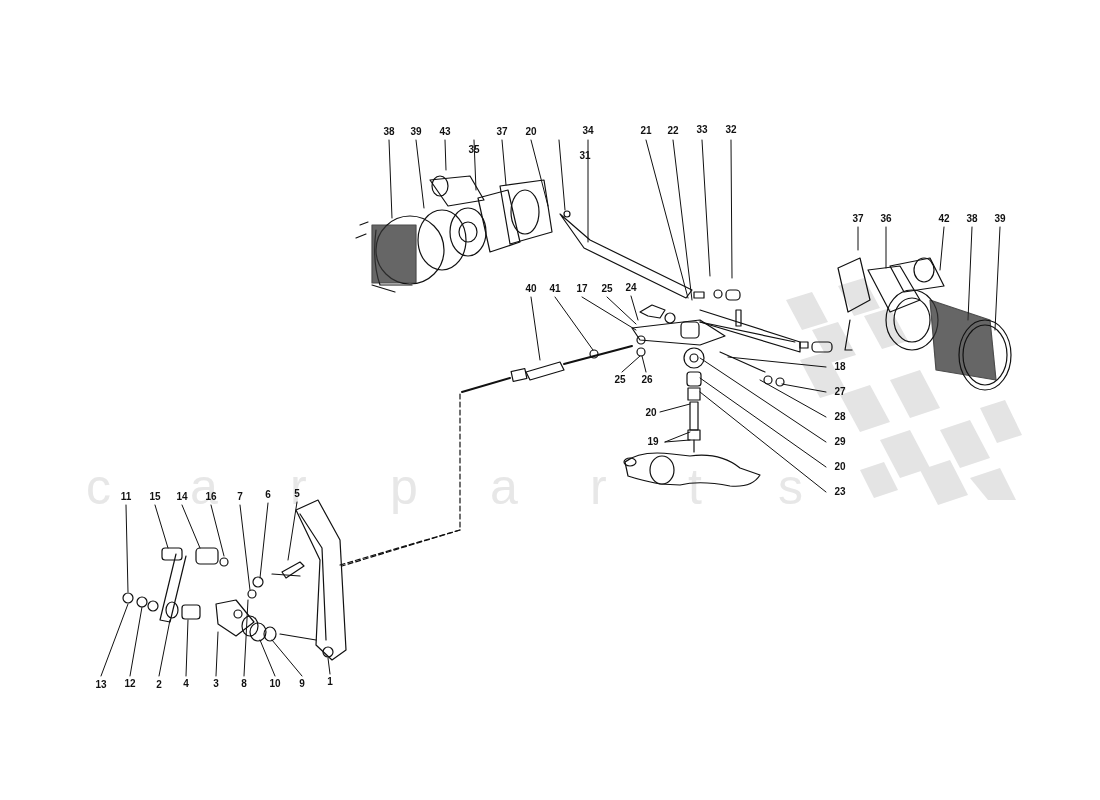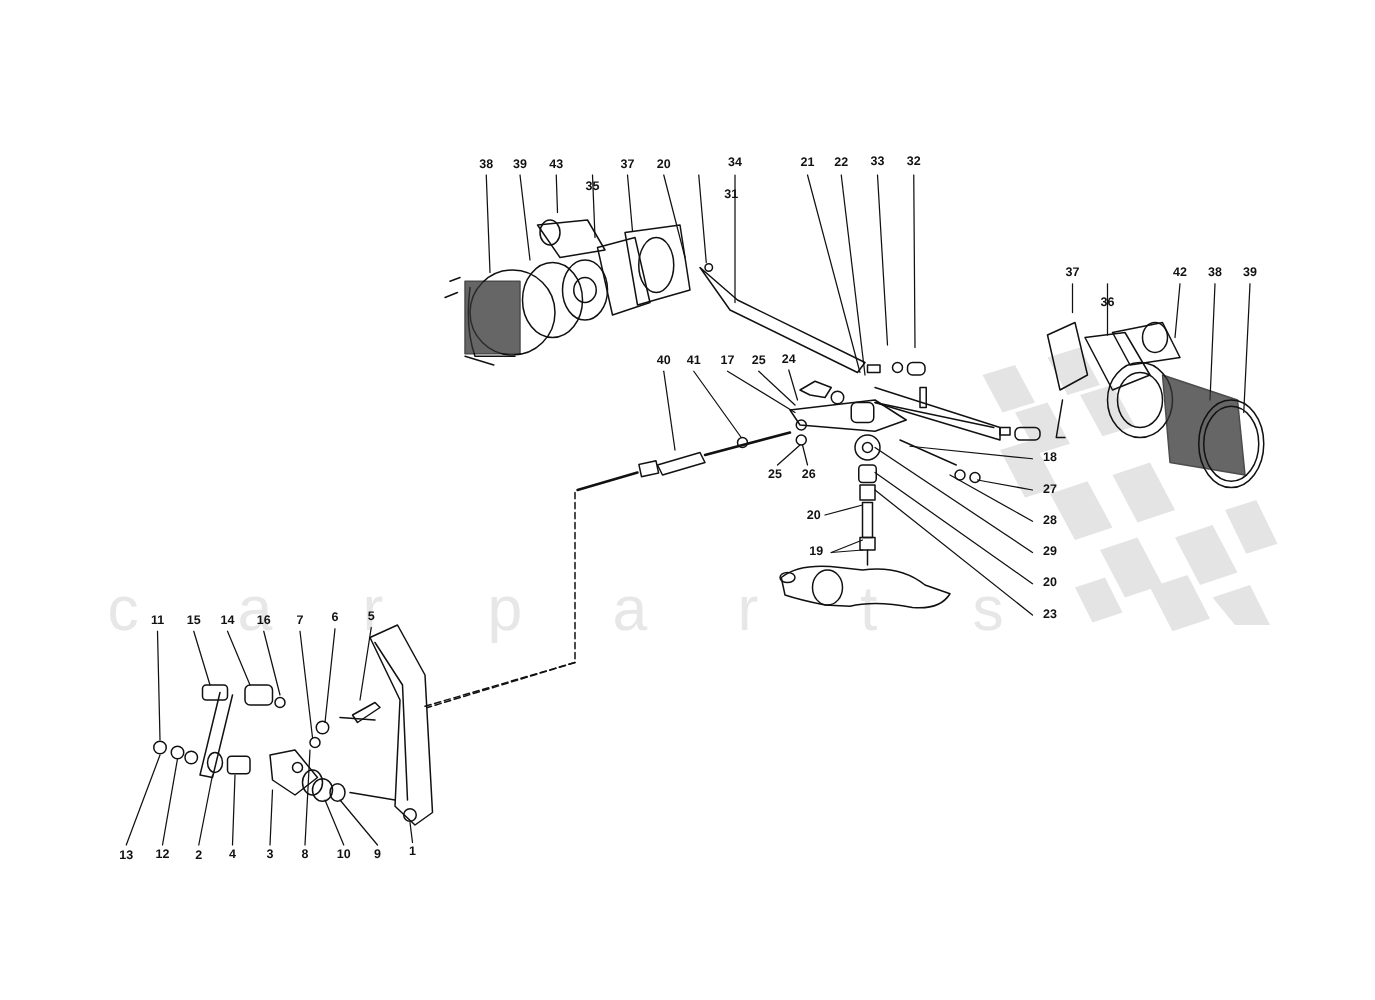--- a/index.html
+++ b/index.html
@@ -217,21 +217,21 @@
       <div class="callout" style="left: 474px; top: 132px; margin-top: 18px;">35</div>
       <div class="callout" style="left: 502px; top: 132px;">37</div>
       <div class="callout" style="left: 531px; top: 132px;">20</div>
       <div class="callout" style="left: 585px; top: 131px; margin-top: 25px;">31</div>
       <div class="callout" style="left: 588px; top: 131px;">34</div>
       <div class="callout" style="left: 646px; top: 131px;">21</div>
       <div class="callout" style="left: 673px; top: 131px;">22</div>
       <div class="callout" style="left: 702px; top: 130px;">33</div>
       <div class="callout" style="left: 731px; top: 130px;">32</div>
       <div class="callout" style="left: 858px; top: 219px;">37</div>
-      <div class="callout" style="left: 886px; top: 219px; margin-top: 24px;">36</div>
+      <div class="callout" style="left: 886px; top: 219px;">36</div>
       <div class="callout" style="left: 944px; top: 219px;">42</div>
       <div class="callout" style="left: 972px; top: 219px;">38</div>
       <div class="callout" style="left: 1000px; top: 219px;">39</div>
       <div class="callout" style="left: 531px; top: 289px;">40</div>
       <div class="callout" style="left: 555px; top: 289px;">41</div>
       <div class="callout" style="left: 582px; top: 289px;">17</div>
       <div class="callout" style="left: 607px; top: 289px;">25</div>
       <div class="callout" style="left: 631px; top: 288px;">24</div>
       <div class="callout" style="left: 620px; top: 380px;">25</div>
       <div class="callout" style="left: 647px; top: 380px;">26</div>

